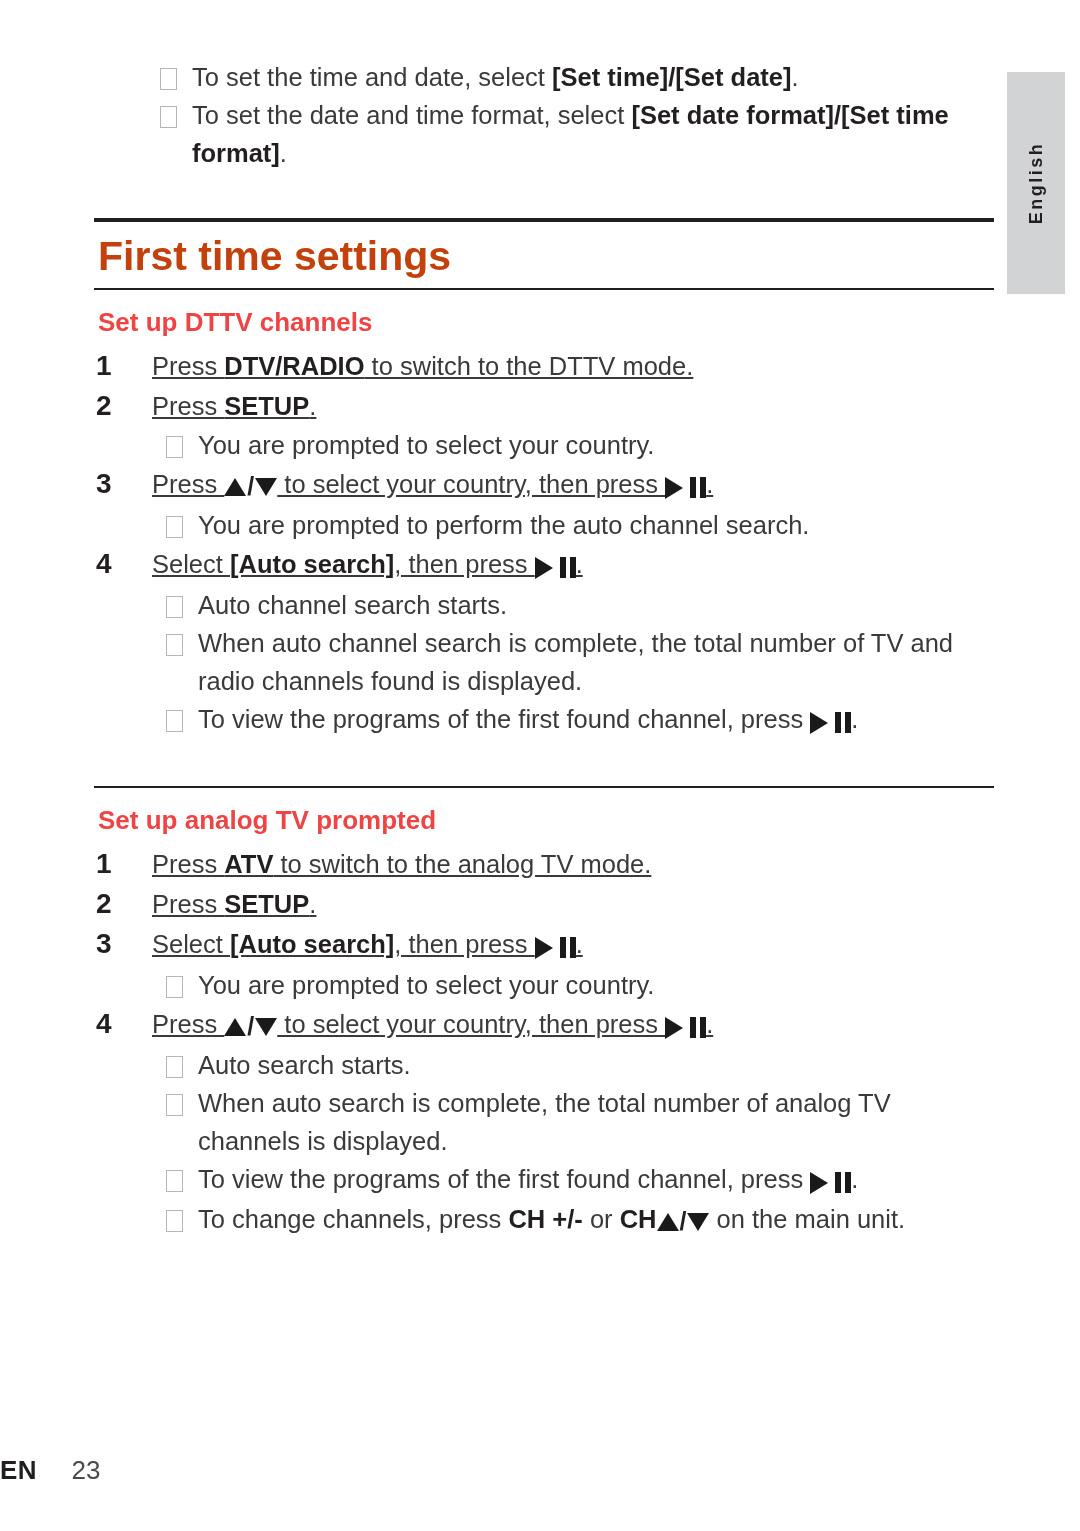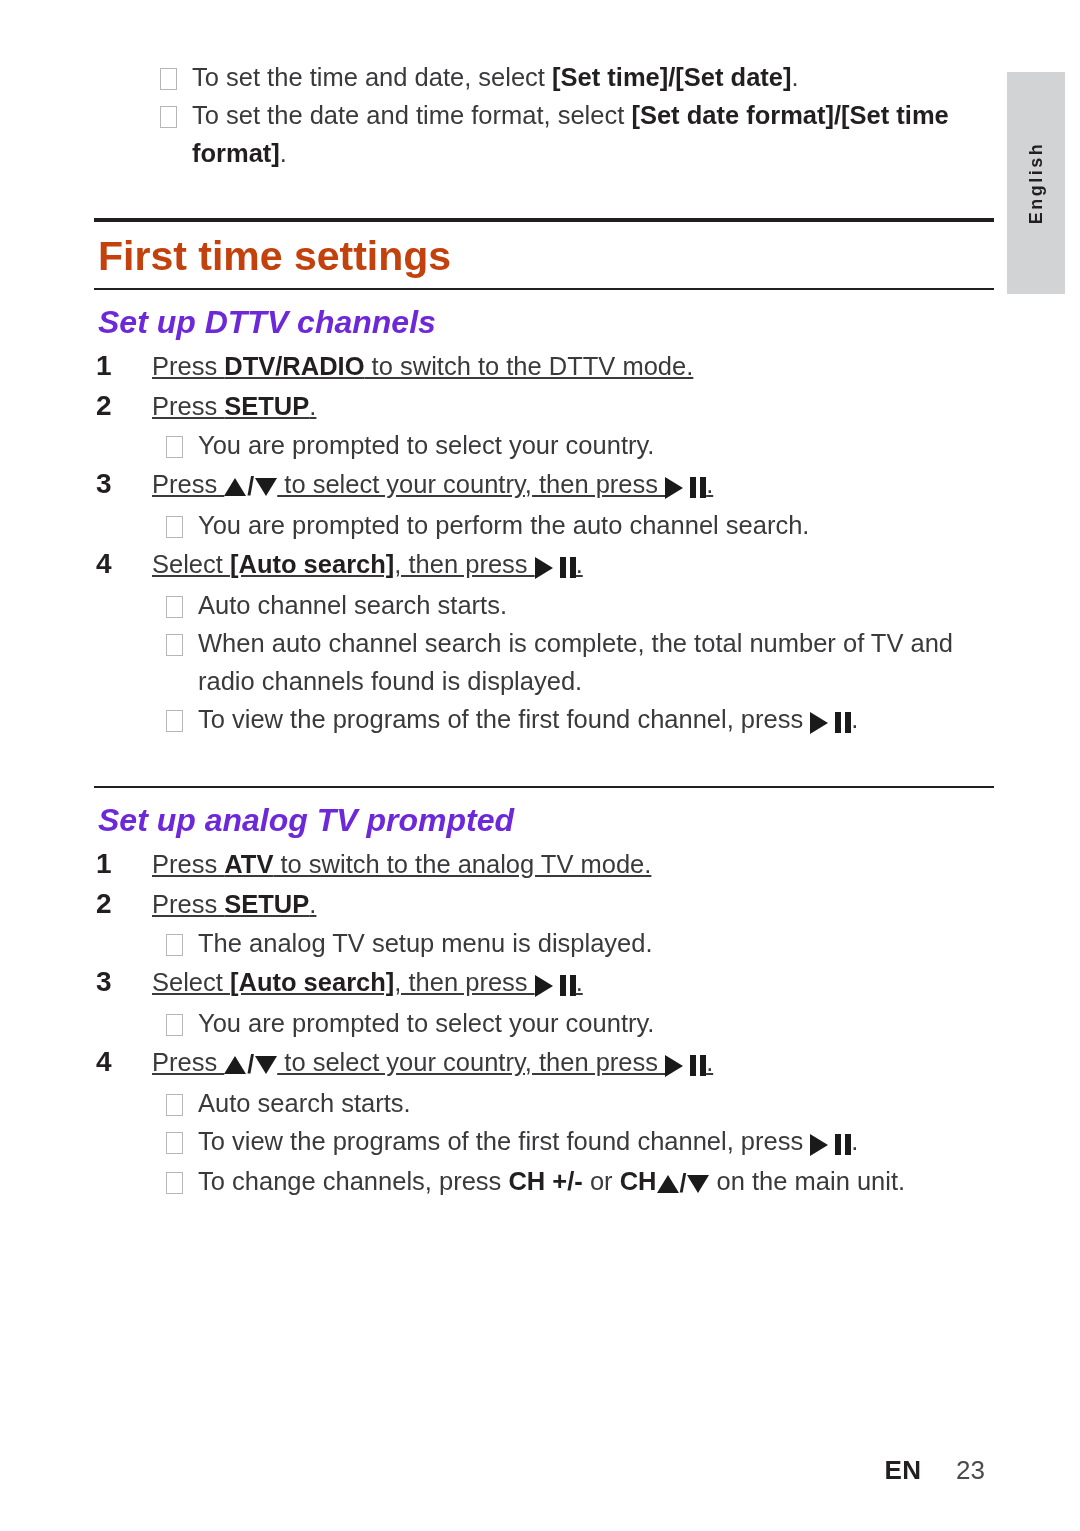--- a/index.html
+++ b/index.html
@@ -132,26 +132,25 @@
   
   .h1 {
     font-size: 41px;
     line-height: 52px;
     font-weight: bold;
     color: #c2410c;
     letter-spacing: 0px;
     padding: 8px 0 6px 4px;
   }
   .h2 {
-    font-size: 32px;
+    font-size: 26px;
     line-height: 44px;
     font-weight: bold;
-    color: #6d28d9;
+    color: #ef4444;
     padding: 10px 0 2px 4px;
-    font-style: italic;
   }
 
   
   .glyph {
     display: inline-block;
     vertical-align: -2px;
     line-height: 0;
   }
   .tri-up, .tri-down {
     display: inline-block;
@@ -200,21 +199,21 @@
   }
   .playpause .pbar.first { margin-left: 7px; }
   .sp-46 { height: 46px; }
 
   
   .footer {
     position: absolute;
     left: 0;
     top: 1455px;
     width: 1007px;
-    text-align: right;
+    text-align: left;
     padding-right: 22px;
   }
   .footer .en {
     font-size: 26px;
     font-weight: bold;
     color: #231f20;
     letter-spacing: 0.5px;
   }
   .footer .pg {
     font-size: 26px;
@@ -289,39 +288,39 @@
         <div class="rule-thin"></div>
         <div class="h2">Set up analog TV prompted</div>
         <div class="step-row">
           <div class="num">1</div>
           <div class="stext"><span>Press </span><b>ATV</b><span> to switch to the analog TV mode.</span></div>
         </div>
         <div class="step-row">
           <div class="num">2</div>
           <div class="stext"><span>Press </span><b>SETUP</b><span>.</span></div>
         </div>
-        <div class="bullet-row sub">
-          <span class="tofu"><span class="box"></span></span>
-          <div class="btext"><span>The analog TV setup menu is displayed.</span></div>
-        </div>
         <div class="step-row">
           <div class="num">3</div>
           <div class="stext"><span>Select </span><b>[Auto search]</b><span>, then press </span><span class="playpause"><span class="ptri"></span><span class="pbar first"></span><span class="pbar"></span></span><span>.</span></div>
         </div>
         <div class="bullet-row sub">
           <span class="tofu"><span class="box"></span></span>
           <div class="btext"><span>You are prompted to select your country.</span></div>
         </div>
         <div class="step-row">
           <div class="num">4</div>
           <div class="stext"><span>Press </span><span class="glyph"><span class="tri-up"></span><span class="slash-sep">/</span><span class="tri-down"></span></span><span> to select your country, then press </span><span class="playpause"><span class="ptri"></span><span class="pbar first"></span><span class="pbar"></span></span><span>.</span></div>
         </div>
         <div class="bullet-row sub">
           <span class="tofu"><span class="box"></span></span>
           <div class="btext"><span>Auto search starts.</span></div>
+        </div>
+        <div class="bullet-row sub">
+          <span class="tofu"><span class="box"></span></span>
+          <div class="btext"><span>When auto search is complete, the total number of analog TV channels is displayed.</span></div>
         </div>
         <div class="bullet-row sub">
           <span class="tofu"><span class="box"></span></span>
           <div class="btext"><span>To view the programs of the first found channel, press </span><span class="playpause"><span class="ptri"></span><span class="pbar first"></span><span class="pbar"></span></span><span>.</span></div>
         </div>
         <div class="bullet-row sub">
           <span class="tofu"><span class="box"></span></span>
           <div class="btext"><span>To change channels, press </span><b>CH +/-</b><span> or </span><b>CH</b><span class="glyph"><span class="tri-up"></span><span class="slash-sep">/</span><span class="tri-down"></span></span><span> on the main unit.</span></div>
         </div>
       </div>

